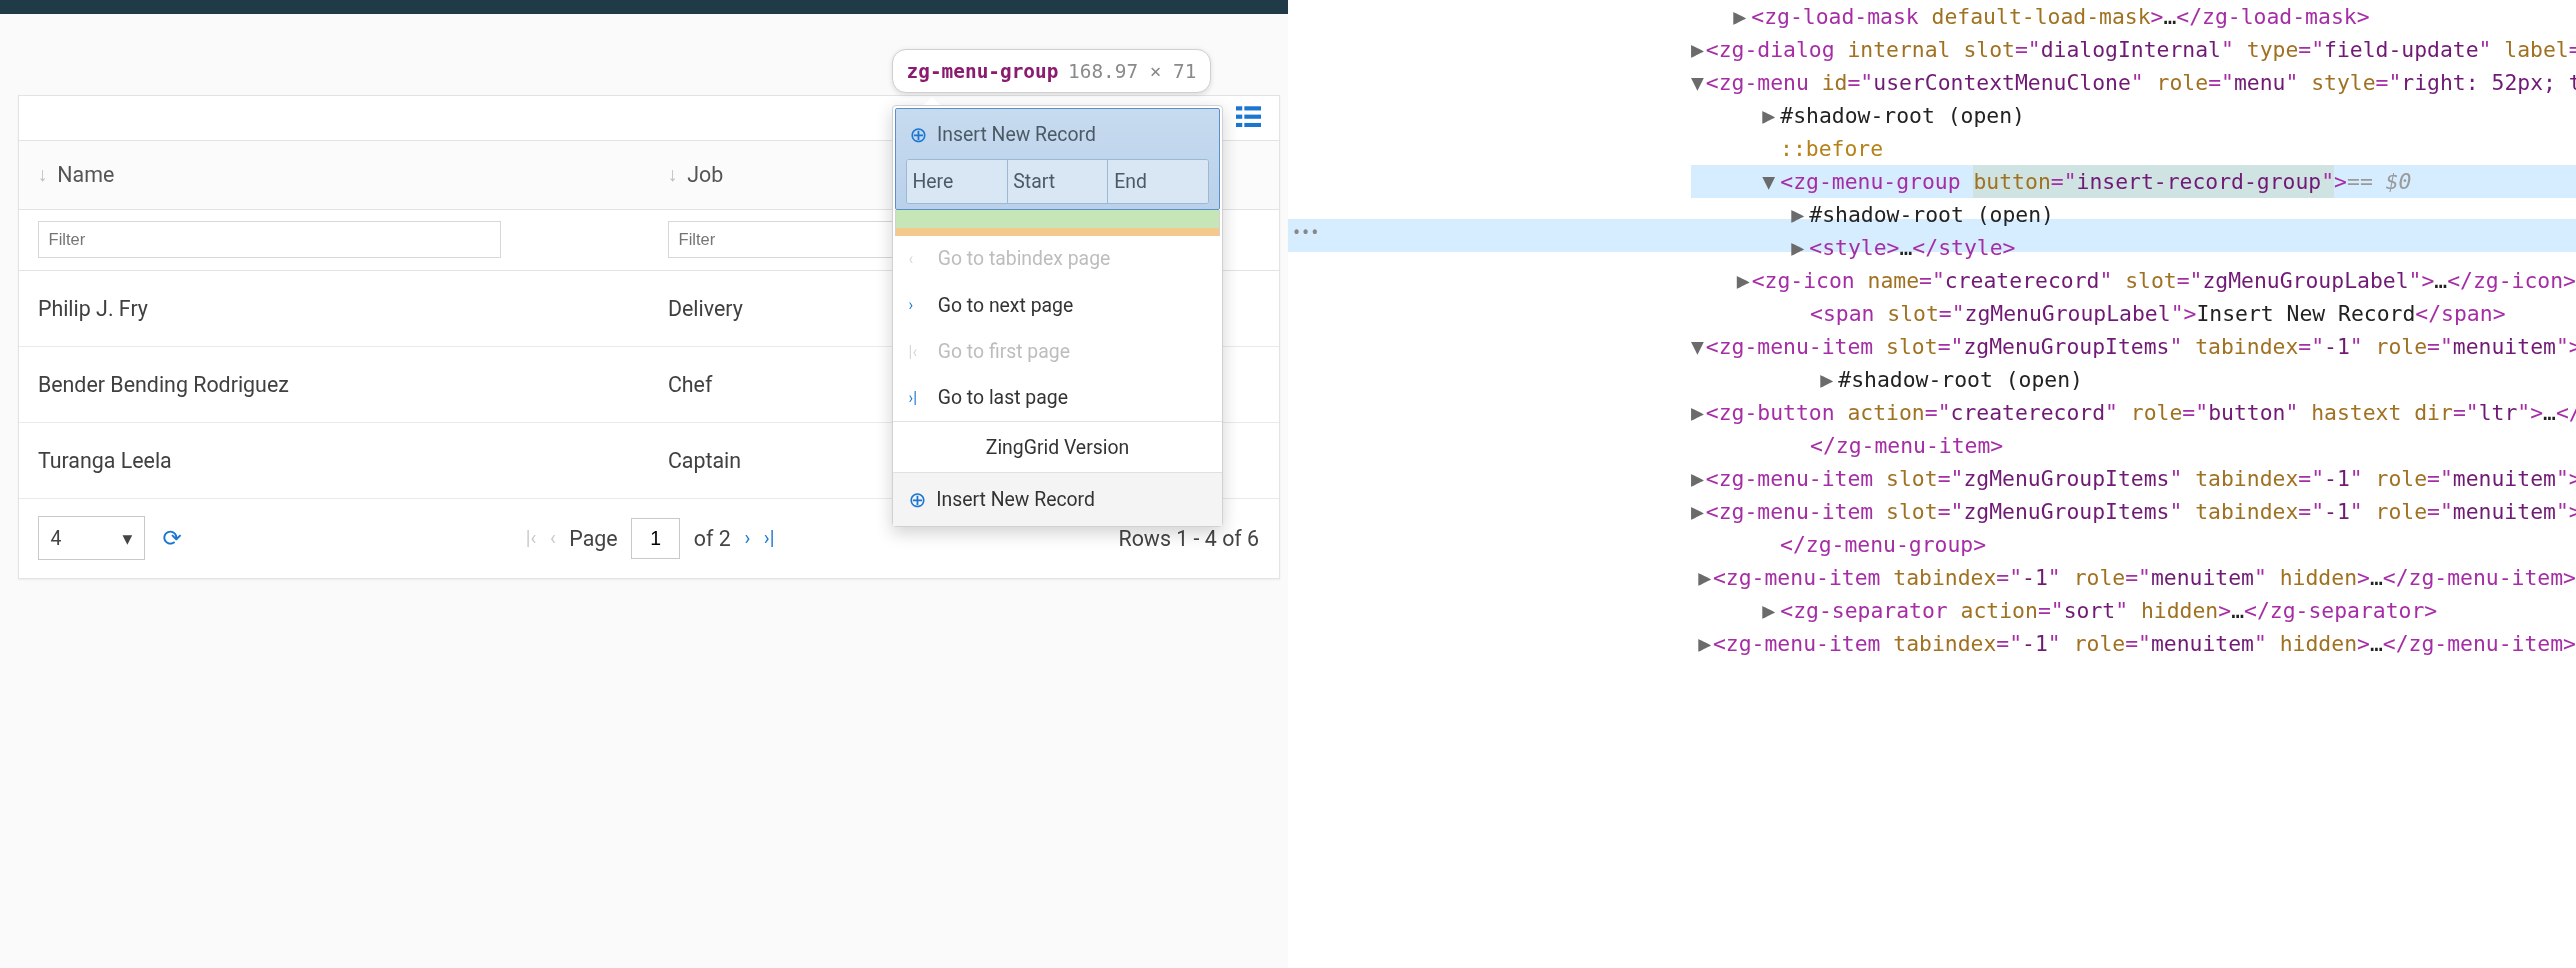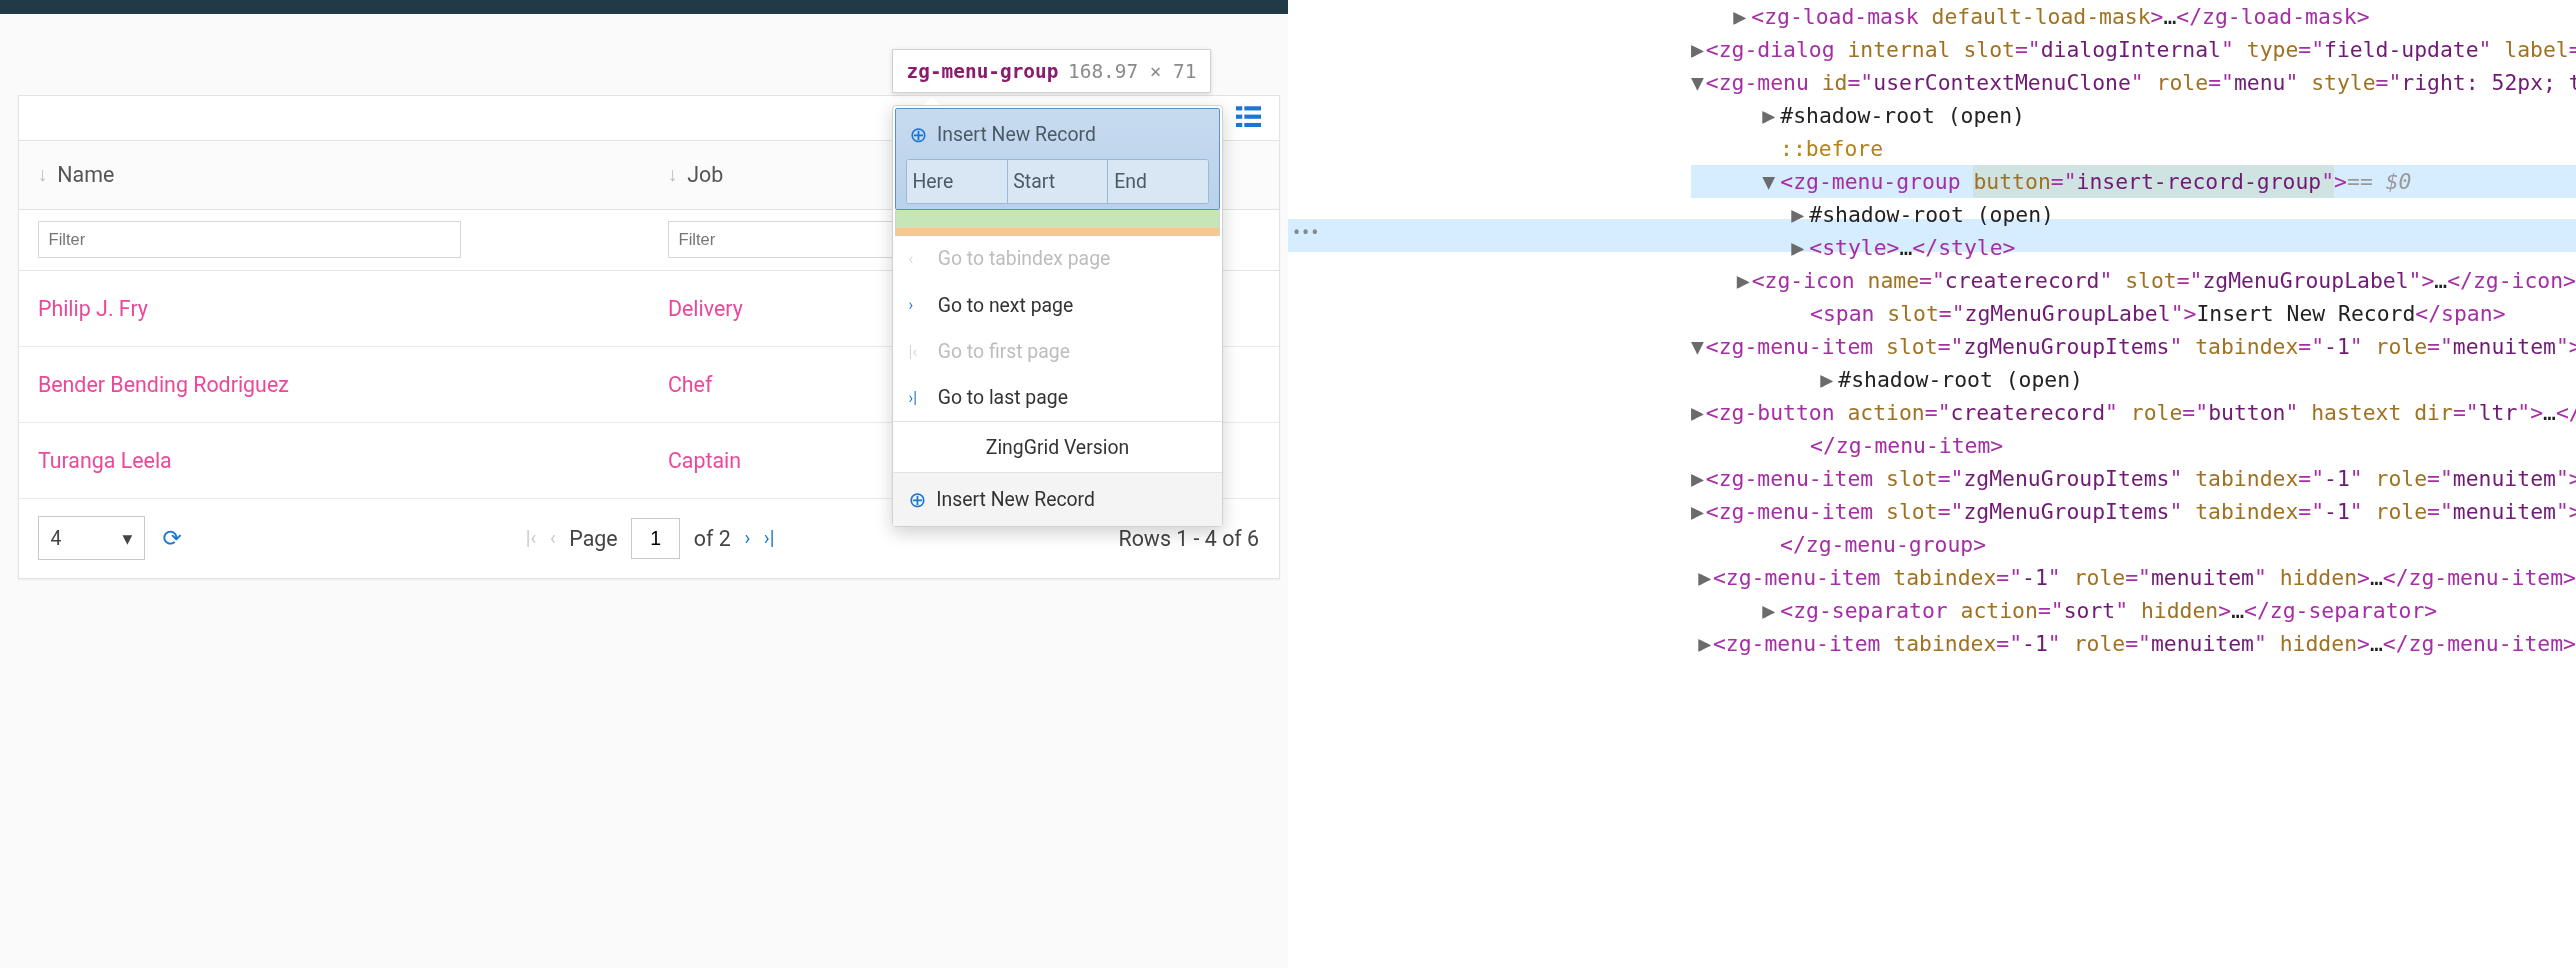--- a/index.html
+++ b/index.html
@@ -61,34 +61,34 @@
     color: #555;
     display: flex; align-items: center; gap: 9.7px;
   }
   .sort-icon { color: #bcbcbc; font-size: 19.4px; }
   .filter-row {
     display: flex;
     border-bottom: 1px solid #e3e3e3;
   }
   .filter-cell { flex: 1; padding: 11.7px 19.4px; }
   .filter-input {
-    width: 423px; max-width: 90%;
+    width: 463px; max-width: 90%;
     border: 1px solid #d7d7d7;
     padding: 7.8px 9.7px;
     font-size: 16.5px; color: #888;
   }
   .data-row {
     display: flex;
     border-bottom: 1px solid #eaeaea;
   }
   .data-cell {
     flex: 1;
     padding: 25px 19.4px;
     font-size: 21.4px;
-    color: #ec4899;
+    color: #404040;
   }
   .pager {
     display: flex; align-items: center; justify-content: space-between;
     padding: 17.5px 19.4px;
     font-size: 21.4px;
     color: #444;
   }
   .pager-left { display: flex; align-items: center; gap: 17.5px; }
   .page-size {
     width: 107px;
@@ -173,21 +173,21 @@
     padding: 13.6px 15.6px;
     background: #f4f4f4;
     border-top: 1px solid #e1e1e1;
   }
   
   .inspect-tip {
     position: absolute;
     left: 892px; top: 49px;
     background: #fff;
     border: 1px solid #d0d0d0;
-    border-radius: 1px;
+    border-radius: 14px;
     box-shadow: 0 1.9px 5.8px rgba(0,0,0,0.12);
     padding: 9.7px 13.6px;
     font-family: Menlo, Consolas, monospace;
     font-size: 19.4px;
   }
   .inspect-tip .tag { color: #8a1b6e; font-weight: 600; }
   .inspect-tip .dim { color: #8a8a8a; margin-left: 9.7px; }
   
   .hl-bar {
     position: absolute;

